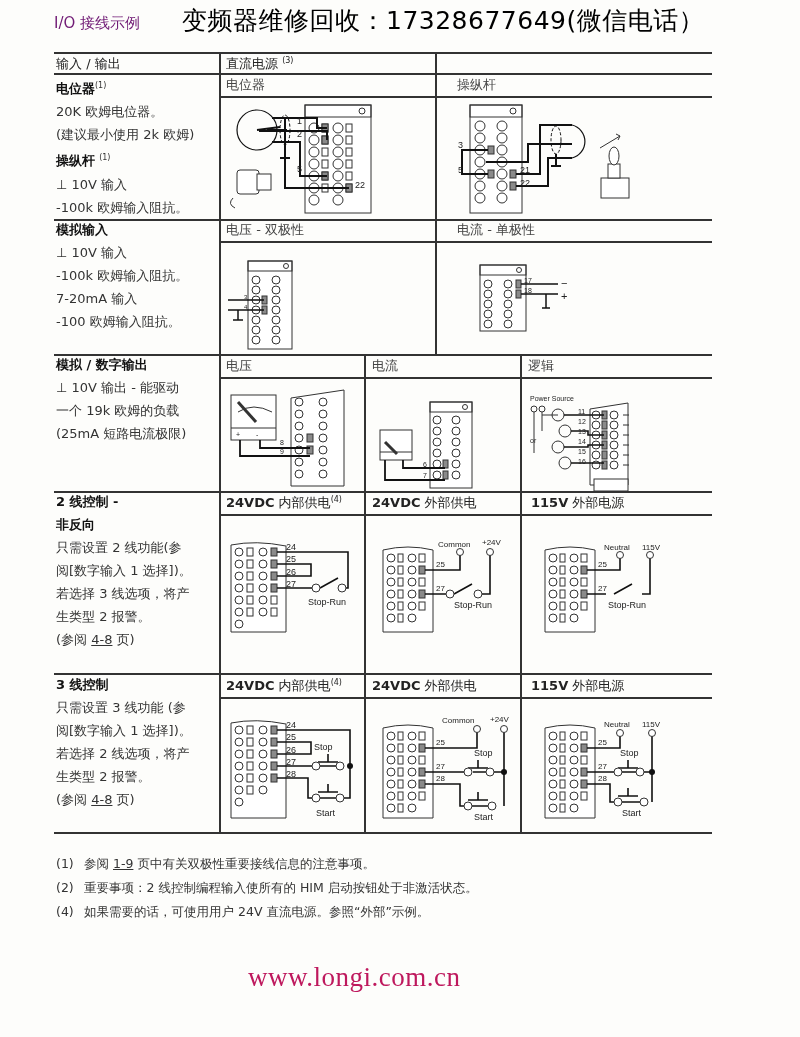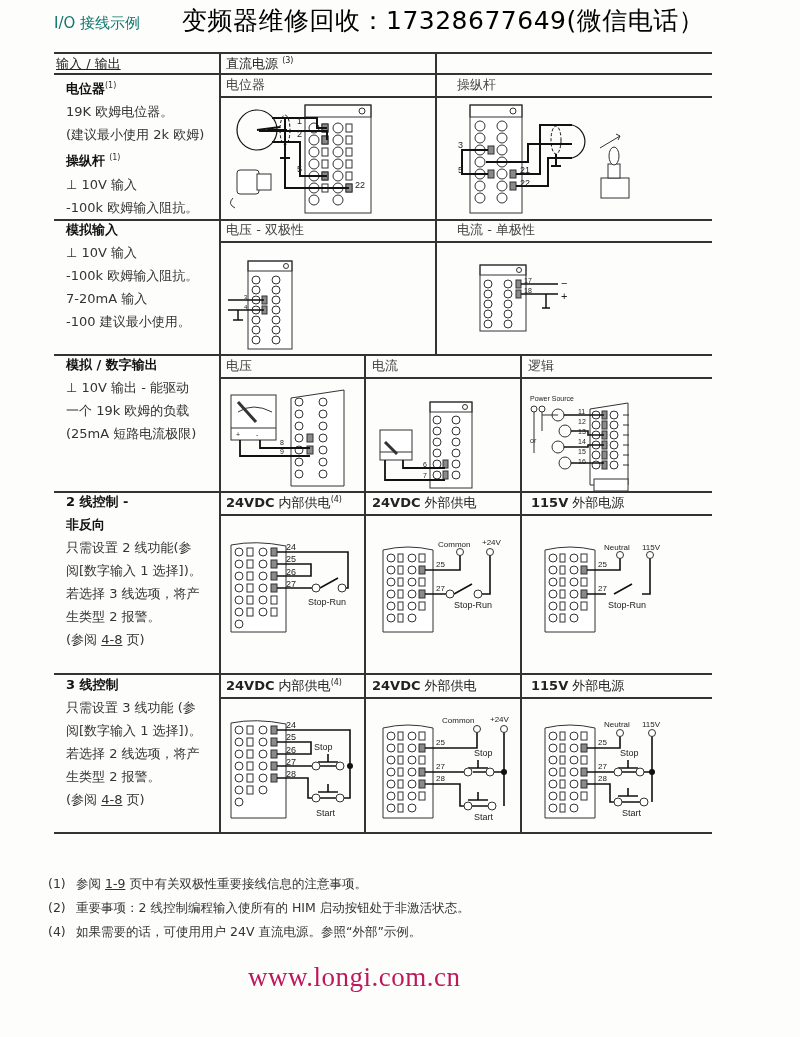--- a/index.html
+++ b/index.html
@@ -1,25 +1,25 @@
 <!DOCTYPE html>
 <html><head>
 <meta charset="utf-8">
 <style>
   html, body { margin:0; padding:0; }
   body { width:800px; height:1037px; background:#fdfdfb; position:relative; overflow:hidden;
          font-family:"DejaVu Sans","Liberation Sans",sans-serif; color:#222; }
   .abs { position:absolute; }
-  .title { left:54px; top:14px; font-size:15px; color:#0f766e; }
+  .title { left:54px; top:14px; font-size:15px; color:#701a75; }
   .banner { left:182px; top:4px; font-size:25px; color:#000000; letter-spacing:0.5px; white-space:nowrap; }
   .hline { position:absolute; height:1.5px; background:#333; }
   .vline { position:absolute; width:1.5px; background:#333; }
   .hdr { font-size:13px; color:#222; white-space:nowrap; }
   .sub { font-size:13px; color:#444; white-space:nowrap; }
-  .desc { font-size:13px; color:#333; line-height:23px; white-space:nowrap;margin-left:10px; }
+  .desc { font-size:13px; color:#333; line-height:23px; white-space:nowrap; }
   .desc b { font-weight:bold; color:#111; }
   sup { font-size:8px; vertical-align:super; }
   .u { text-decoration:underline; }
   .note { font-size:12.5px; color:#333; white-space:nowrap; }
   .note .num { display:inline-block; width:28px; }
   .footer { left:248px; top:962px; font-size:27px; color:#be185d; letter-spacing:0.5px;font-family:Liberation Serif, serif; }
   svg { position:absolute; overflow:visible; }
   svg text { font-family:"Liberation Sans",sans-serif; }
 </style>
 </head>
@@ -41,29 +41,29 @@
   <div class="hline" style="left:54px;top:673px;width:658px;"></div>
   <div class="hline" style="left:219px;top:697px;width:493px;"></div>
   <div class="hline" style="left:54px;top:832px;width:658px;"></div>
 
   <div class="vline" style="left:219px;top:52px;height:780px;"></div>
   <div class="vline" style="left:435px;top:52px;height:302px;"></div>
   <div class="vline" style="left:364px;top:354px;height:478px;"></div>
   <div class="vline" style="left:520px;top:354px;height:478px;"></div>
 </div>
 
-<div class="abs hdr" style="left:56px;top:55px;text-decoration:underline;">输入 / 输出</div>
+<div class="abs hdr" style="left:56px;top:55px;">输入 / 输出</div>
 <div class="abs hdr" style="left:226px;top:55px;">
   <span>直流电源</span>
   <sup>(3)</sup>
 </div>
 
 <div class="abs desc" style="left:56px;top:74px;">
   <div><b>电位器</b><sup>(1)</sup></div>
-  <div>19K 欧姆电位器。</div>
+  <div>20K 欧姆电位器。</div>
   <div>(建议最小使用 2k 欧姆)</div>
   <div><b>操纵杆</b> <sup>(1)</sup></div>
   <div>⊥ 10V 输入</div>
   <div>-100k 欧姆输入阻抗。</div>
 </div>
 <div class="abs sub" style="left:226px;top:76px;">电位器</div>
 <div class="abs sub" style="left:457px;top:76px;">操纵杆</div>
 
 <svg style="left:225px;top:100px;" width="200" height="115">
   <g fill="none" stroke="#333" stroke-width="1">
@@ -171,21 +171,21 @@
     <rect x="148" y="64" width="12" height="14"></rect>
     <ellipse cx="154" cy="56" rx="5" ry="9"></ellipse>
   </g>
 </svg>
 
 <div class="abs desc" style="left:56px;top:218px;">
   <div><b>模拟输入</b></div>
   <div>⊥ 10V 输入</div>
   <div>-100k 欧姆输入阻抗。</div>
   <div>7-20mA 输入</div>
-  <div>-100 建议最小使用。</div>
+  <div>-100 欧姆输入阻抗。</div>
 </div>
 <div class="abs sub" style="left:226px;top:221px;text-align:center;">电压 - 双极性</div>
 <div class="abs sub" style="left:457px;top:221px;">电流 - 单极性</div>
 
 <svg style="left:228px;top:258px;" width="80" height="92">
   <g fill="none" stroke="#333" stroke-width="1">
     <rect x="20" y="3" width="44" height="88" fill="#fff"></rect>
       <rect x="20" y="3" width="44" height="10"></rect>
       <circle cx="58" cy="8" r="2.5"></circle>
     <circle cx="28" cy="22" r="4"></circle>
@@ -673,19 +673,19 @@
   <text x="102" y="13" font-size="8" fill="#222">115V</text>
   <g font-size="8" fill="#222">
       <text x="58" y="31">25</text>
       <text x="58" y="55">27</text>
       <text x="58" y="67">28</text>
     </g>
   <text x="80" y="42" font-size="9" fill="#222">Stop</text>
   <text x="82" y="102" font-size="9" fill="#222">Start</text>
 </svg>
 
-<div class="abs" style="left:48px;top:856px;margin-top:20px;">
+<div class="abs" style="left:56px;top:856px;">
   <div class="note" style="height:24px;"><span class="num">(1)</span><span>参阅 </span><span class="u">1-9</span><span> 页中有关双极性重要接线信息的注意事项。</span></div>
   <div class="note" style="height:24px;"><span class="num">(2)</span><span>重要事项：2 线控制编程输入使所有的 HIM 启动按钮处于非激活状态。</span></div>
   <div class="note" style="height:24px;"><span class="num">(4)</span><span>如果需要的话，可使用用户 24V 直流电源。参照“外部”示例。</span></div>
 </div>
 
 <div class="abs footer">www.longi.com.cn</div>
 
 </body></html>

